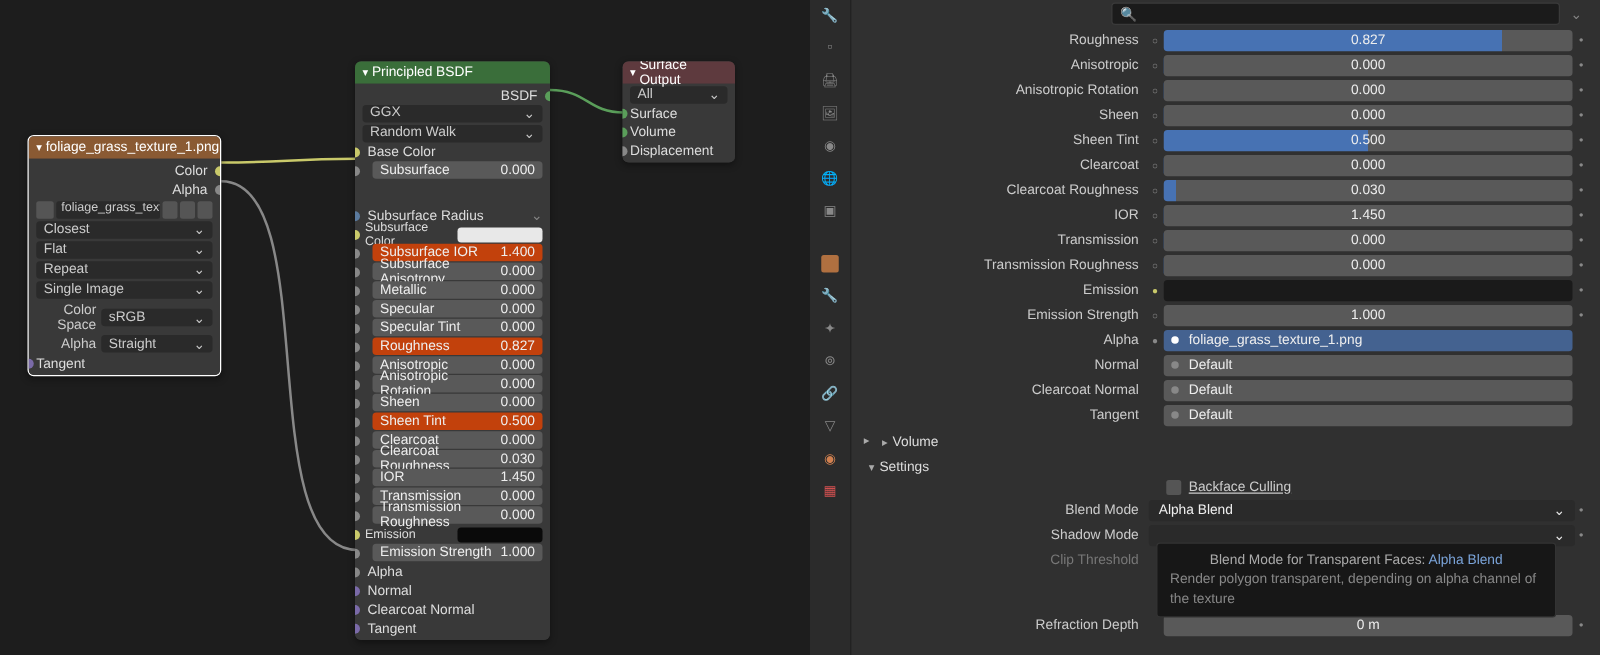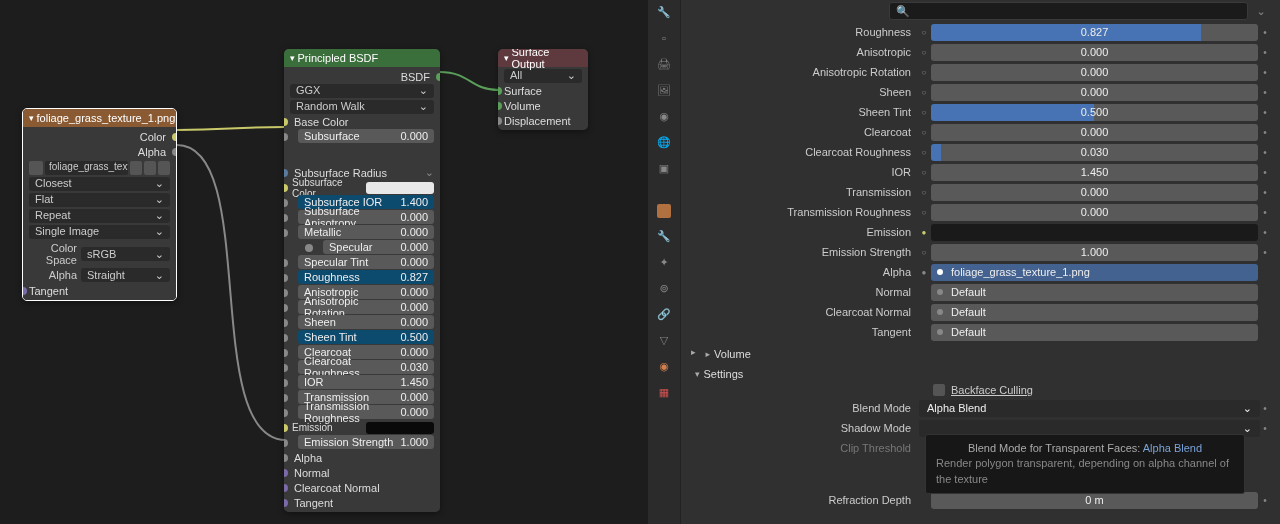--- a/index.html
+++ b/index.html
@@ -50,21 +50,21 @@
 .nrow .sock { position:absolute; width:8px; height:8px; border-radius:50%; top:4px; }
 .nrow .sock.l { left:-4px; }
 .nrow .sock.r { right:-4px; }
 .sock.c-gray { background:#888; }
 .sock.c-yellow { background:#c9c96a; }
 .sock.c-green { background:#5a9e5a; }
 .sock.c-purple { background:#7a6aa8; }
 .sock.c-blue { background:#5a7a9e; }
 .ndrop { background:#2a2a2a; margin:0 6px; border-radius:3px; height:14px; display:flex; align-items:flex-start; padding:0 6px; justify-content:space-between; font-size:10px; color:#ccc; }
 .nslider { background:#595959; margin:0 6px 0 14px; border-radius:3px; height:14px; display:flex; align-items:center; justify-content:space-between; padding:0 6px; font-size:10px; color:#eee; }
-.nslider.blue { background:#0c4a6e; }
+.nslider.blue { background:#c2410c; }
 .nslider.white { background:#e8e8e8; }
 .nslider.black { background:#0a0a0a; }
 .nfield-row { display:flex; align-items:center; padding:1px 6px; gap:4px; font-size:10px; color:#ccc;text-align:right; }
 .nfield-row .lab { width:48px; }
 .nfield-row .val { flex:1; background:#2a2a2a; border-radius:3px; height:14px; display:flex; align-items:center; padding:0 6px; justify-content:space-between; }
 svg.wire { position:absolute; top:0; left:0; pointer-events:none; overflow:visible; }
 </style>
 </head>
 <body>
 
@@ -193,21 +193,21 @@
               <span>0.000</span>
             </div>
           </div>
           <div style="position:relative;height:15px;">
             <span class="sock l c-gray" style="position:absolute;left:-4px;top:4px;width:8px;height:8px;border-radius:50%;"></span>
             <div class="nslider ">
               <span>Metallic</span>
               <span>0.000</span>
             </div>
           </div>
-          <div style="position:relative;height:15px;margin-left:25px;">
+          <div style="position:relative;height:15px;">
             <span class="sock l c-gray" style="position:absolute;left:-4px;top:4px;width:8px;height:8px;border-radius:50%;"></span>
             <div class="nslider ">
               <span>Specular</span>
               <span>0.000</span>
             </div>
           </div>
           <div style="position:relative;height:15px;">
             <span class="sock l c-gray" style="position:absolute;left:-4px;top:4px;width:8px;height:8px;border-radius:50%;"></span>
             <div class="nslider ">
               <span>Specular Tint</span>

